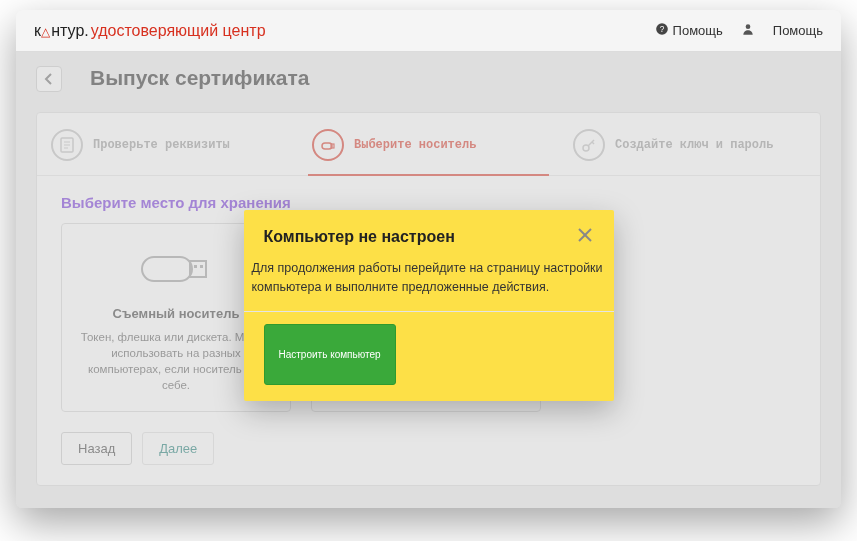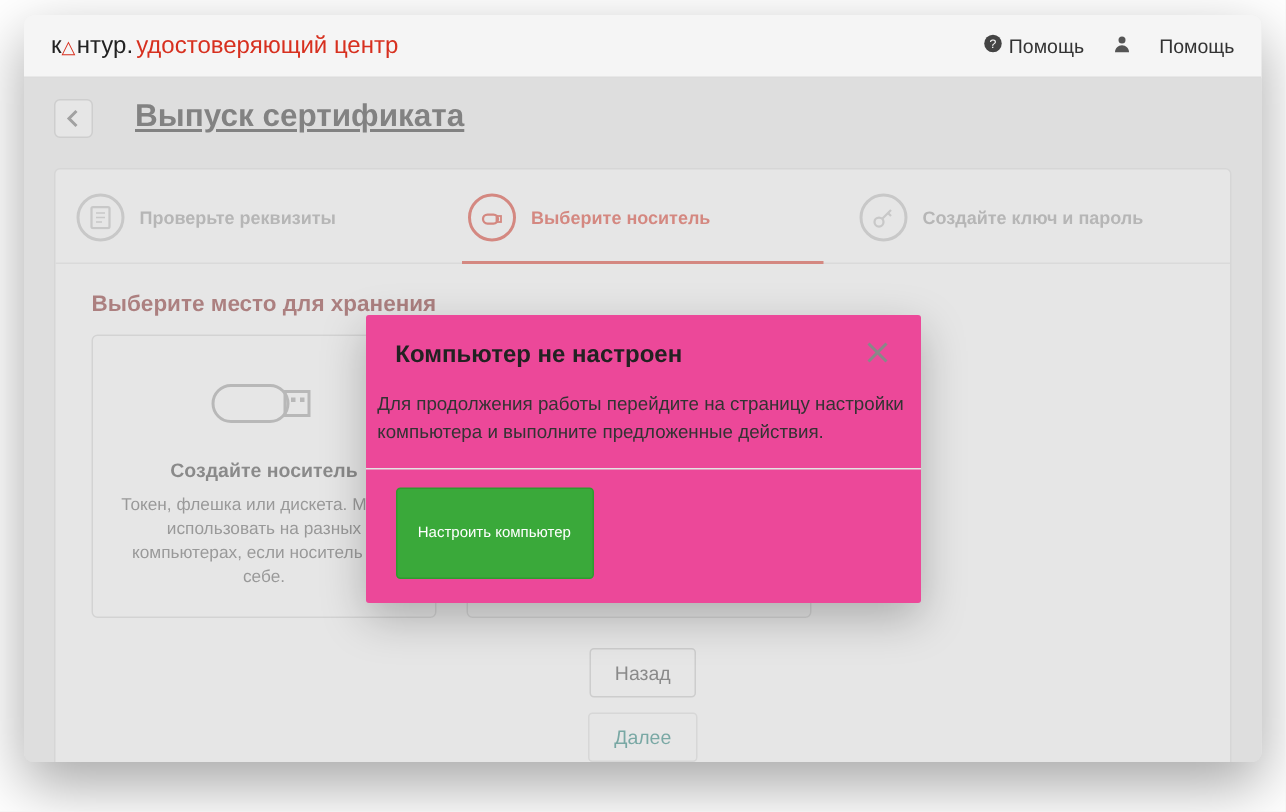--- a/index.html
+++ b/index.html
@@ -13,42 +13,42 @@
   .topbar-right { display: flex; align-items: center; gap: 18px; font-size: 13px; color: #333; }
   .help { display: flex; align-items: center; gap: 4px; cursor: pointer; }
   .avatar-icon { color: #555; }
   .logout { cursor: pointer; }
   .page { padding: 14px 20px; }
   .breadcrumb { display: flex; align-items: center; gap: 10px; margin-bottom: 6px; }
   .back-btn { width: 26px; height: 26px; border: 1px solid #c9c9c9; border-radius: 4px; background: #fff; display: flex; align-items: center; justify-content: center; cursor: pointer; color: #666; }
   .breadcrumb a { color: #2a7fd4; font-size: 12px; text-decoration: none; line-height: 1.2; max-width: 90px; }
   .title { font-size: 21px; color: #222; margin-left: 40px; margin-top: -30px; margin-bottom: 18px; padding-left: 100px; }
   .title-row { display: flex; align-items: flex-start; }
-  .title-row .title { margin: 0 16px 0 28px; padding: 0; text-decoration: underline; }
+  .title-row .title { margin: 0 16px 0 28px; padding: 0; }
   .card { background: #fff; border: 1px solid #dcdcdc; border-radius: 4px; padding: 0; }
   .steps { display: flex; border-bottom: 1px solid #e4e4e4; }
-  .step { flex: 1; display: flex; align-items: center; gap: 10px; padding: 16px 10px 14px 14px; color: #949494; font-size: 12px; position: relative; }
+  .step { flex: 1; display: flex; align-items: center; gap: 10px; padding: 16px 10px 14px 14px; color: #949494; font-size: 12px; position: relative; font-family: Liberation Mono, monospace; }
   .step .circle { width: 32px; height: 32px; border: 2px solid #bdbdbd; border-radius: 50%; display: flex; align-items: center; justify-content: center; flex-shrink: 0; }
   .step.active { color: #d7301f; text-align: center; }
   .step.active .circle { border-color: #d7301f; }
   .step.active .step-label { color: #d7301f; font-weight: bold; }
   .step.active::after { content: ""; position: absolute; left: 10px; right: 10px; bottom: -1px; height: 2px; background: #d7301f; }
   .step-label { line-height: 1.2; font-weight: bold; color: #949494; }
   .step.active .step-label { color: #d7301f; }
-  .section-title { font-size: 15px; font-weight: bold; color: #7f1d1d; padding: 18px 24px 12px; }
+  .section-title { font-size: 15px; font-weight: bold; color: #6d28d9; padding: 18px 24px 12px; }
   .options { display: flex; gap: 20px; padding: 0 24px 20px; }
   .option { flex: 1; max-width: 230px; border: 1px solid #d6d6d6; border-radius: 4px; padding: 18px 14px; text-align: center; color: #333; cursor: pointer; background: #fff; }
   .option .illus { height: 54px; display: flex; align-items: center; justify-content: center; margin-bottom: 10px; color: #888; }
   .option-title { font-weight: bold; font-size: 13px; margin-bottom: 8px; }
   .option-desc { font-size: 11.5px; color: #555; line-height: 1.4; }
-  .footer-btns { display: flex; gap: 10px; padding: 0 24px 20px; align-items: center; flex-direction: column; }
+  .footer-btns { display: flex; gap: 10px; padding: 0 24px 20px; align-items: center; }
   .btn { border: 1px solid #c7c7c7; background: #fff; color: #333; border-radius: 3px; padding: 8px 16px; font-size: 13px; cursor: pointer; }
   .btn.disabled { color: #0f766e; border-color: #ddd; cursor: default; }
   .overlay { position: absolute; inset: 42px 0 0 0; background: rgba(210,210,210,0.55); display: flex; align-items: flex-start; justify-content: center; }
-  .modal { width: 370px; background: #ec4899; border-radius: 2px; box-shadow: 0 10px 30px rgba(0,0,0,0.25); margin-top: 158px; padding: 0; }
+  .modal { width: 370px; background: #fde047; border-radius: 2px; box-shadow: 0 10px 30px rgba(0,0,0,0.25); margin-top: 158px; padding: 0; }
   .modal-header { display: flex; align-items: center; justify-content: space-between; padding: 16px 20px 8px; }
   .modal-title { font-size: 16px; font-weight: bold; color: #222; }
   .modal-close { cursor: pointer; color: #888; font-size: 20px; line-height: 1; }
   .modal-body { padding: 4px 8px 14px; font-size: 12.5px; color: #333; line-height: 1.5; }
   .modal-footer { border-top: 1px solid #e4e4e4; padding: 12px 20px 16px; }
   .btn-primary { background: #3aa93a; border: 1px solid #2f9a2f; color: #fff; border-radius: 3px; padding: 24px 14px; font-size: 10px; cursor: pointer; }
 </style>
 </head>
 <body>
 
@@ -132,21 +132,21 @@
       <div class="options">
         <div class="option">
           <div class="illus">
             <svg width="80" height="44" viewBox="0 0 80 44" fill="none">
                 <rect x="6" y="10" width="50" height="24" rx="12" stroke="#9a9a9a" stroke-width="2"></rect>
                 <rect x="54" y="14" width="16" height="16" stroke="#9a9a9a" stroke-width="2"></rect>
                 <rect x="58" y="18" width="3" height="3" fill="#9a9a9a"></rect>
                 <rect x="64" y="18" width="3" height="3" fill="#9a9a9a"></rect>
               </svg>
           </div>
-          <div class="option-title">Создайте носитель</div>
+          <div class="option-title">Съемный носитель</div>
           <div class="option-desc">Токен, флешка или дискета. Можно использовать на разных компьютерах, если носитель при себе.</div>
         </div>
         <div class="option">
           <div class="illus" style="visibility:hidden">
             <svg width="60" height="44"></svg>
           </div>
           <div class="option-title"></div>
           <div class="option-desc">Хранилище на компьютере. Использовать сертификат можно только на этом рабочем месте.</div>
         </div>
       </div>

